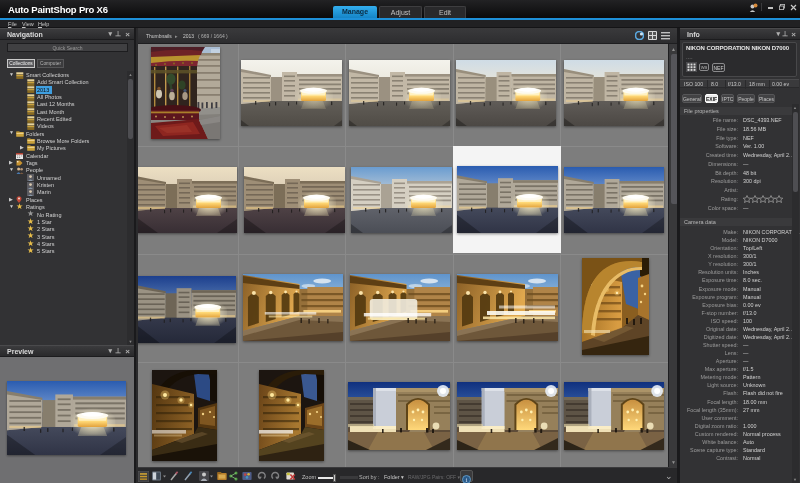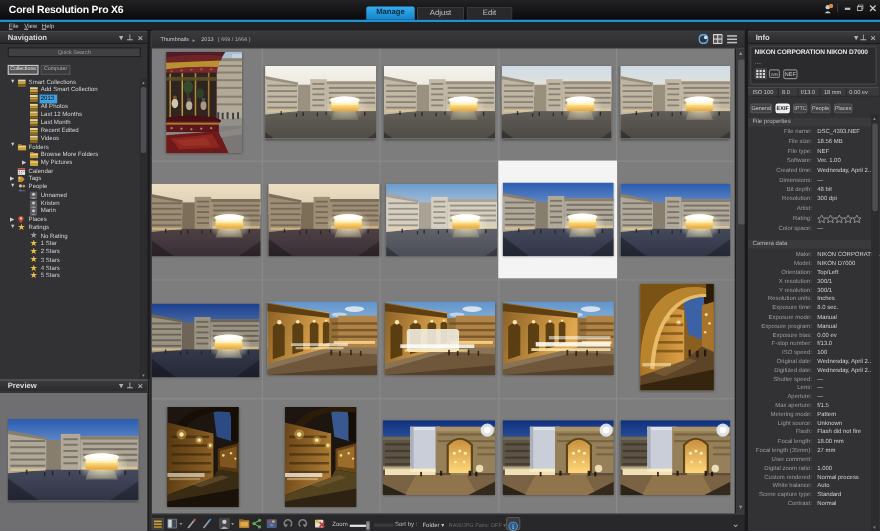--- a/index.html
+++ b/index.html
@@ -5,21 +5,21 @@
 body{font-family:"Liberation Sans",sans-serif;position:relative}
 .abs{position:absolute}
 .hdr{position:absolute;height:12px;background:linear-gradient(#3b3b3d,#2a2a2c);border-top:1px solid #4a4a4c;border-bottom:1px solid #1c1c1e;color:#dadada;font-size:7px;font-weight:bold}
 .hdr .t{position:absolute;left:7px;top:2px}
 .hico{position:absolute;top:1px;color:#b0b0b0;font-size:7px}
 .kv{position:absolute;width:120px;height:8px;font-size:5.4px}
 .kv .k{position:absolute;right:62px;top:0;color:#9c9c9c;white-space:nowrap}
 .kv .v{position:absolute;left:63px;top:0;color:#d2d2d2;white-space:nowrap}
 </style></head><body>
 <div class="abs" style="left:0;top:0;width:800px;height:18px;background:linear-gradient(#222224,#0a0a0b)">
-<div class="abs" style="left:8px;top:4px;color:#fff;font-size:9.5px;font-weight:bold;letter-spacing:-0.2px">Corel Resolution Pro X6</div>
+<div class="abs" style="left:8px;top:4px;color:#fff;font-size:9.5px;font-weight:bold;letter-spacing:-0.2px">Auto PaintShop Pro X6</div>
 <div class="abs" style="left:333px;top:6px;width:44px;height:12px;background:linear-gradient(#33aeef,#1584c6);border-radius:2px 2px 0 0;color:#0a2a40;font-size:7px;font-weight:bold;text-align:center;line-height:12px">Manage</div>
 <div class="abs" style="left:379px;top:6px;width:43px;height:12px;background:#29292b;border:1px solid #3e3e40;border-bottom:none;border-radius:2px 2px 0 0;color:#c2c2c2;font-size:7px;text-align:center;line-height:11px">Adjust</div>
 <div class="abs" style="left:424px;top:6px;width:42px;height:12px;background:#29292b;border:1px solid #3e3e40;border-bottom:none;border-radius:2px 2px 0 0;color:#c2c2c2;font-size:7px;text-align:center;line-height:11px">Edit</div>
 <svg class="abs" style="left:749px;top:3px" width="9" height="10" viewBox="0 0 9 10">
       <circle cx="3.5" cy="3.5" r="2" fill="#c8c8c8"></circle>
       <path d="M0.8,9 Q3.5,5.6 6.2,9 Z" fill="#c8c8c8"></path>
       <circle cx="6.5" cy="2.5" r="2" fill="#d88a3a"></circle>
     </svg>
 <div class="abs" style="left:761px;top:3px;width:1px;height:8px;background:#3a3a3c"></div>
 <div class="abs" style="left:768px;top:7px;width:5px;height:1.6px;background:#c0c0c0"></div>

